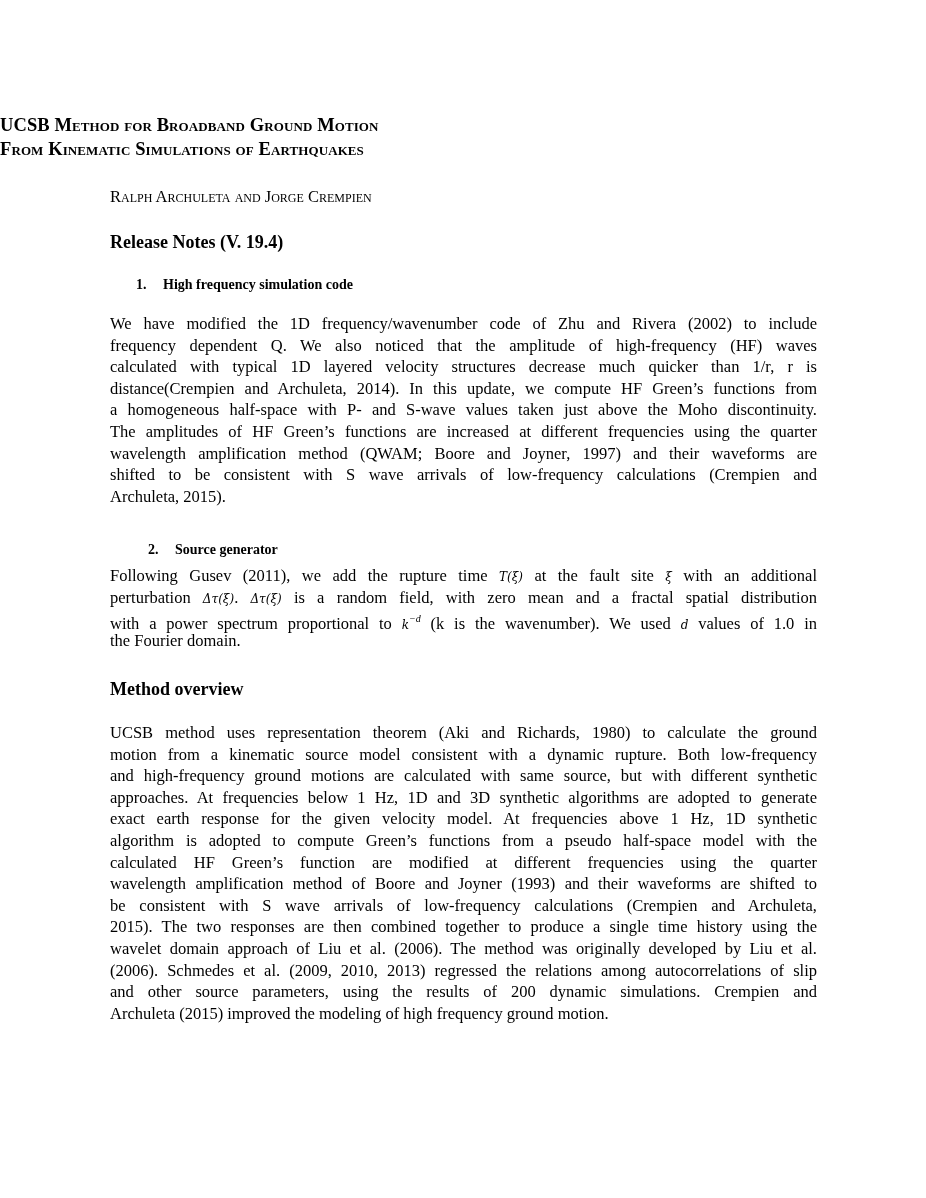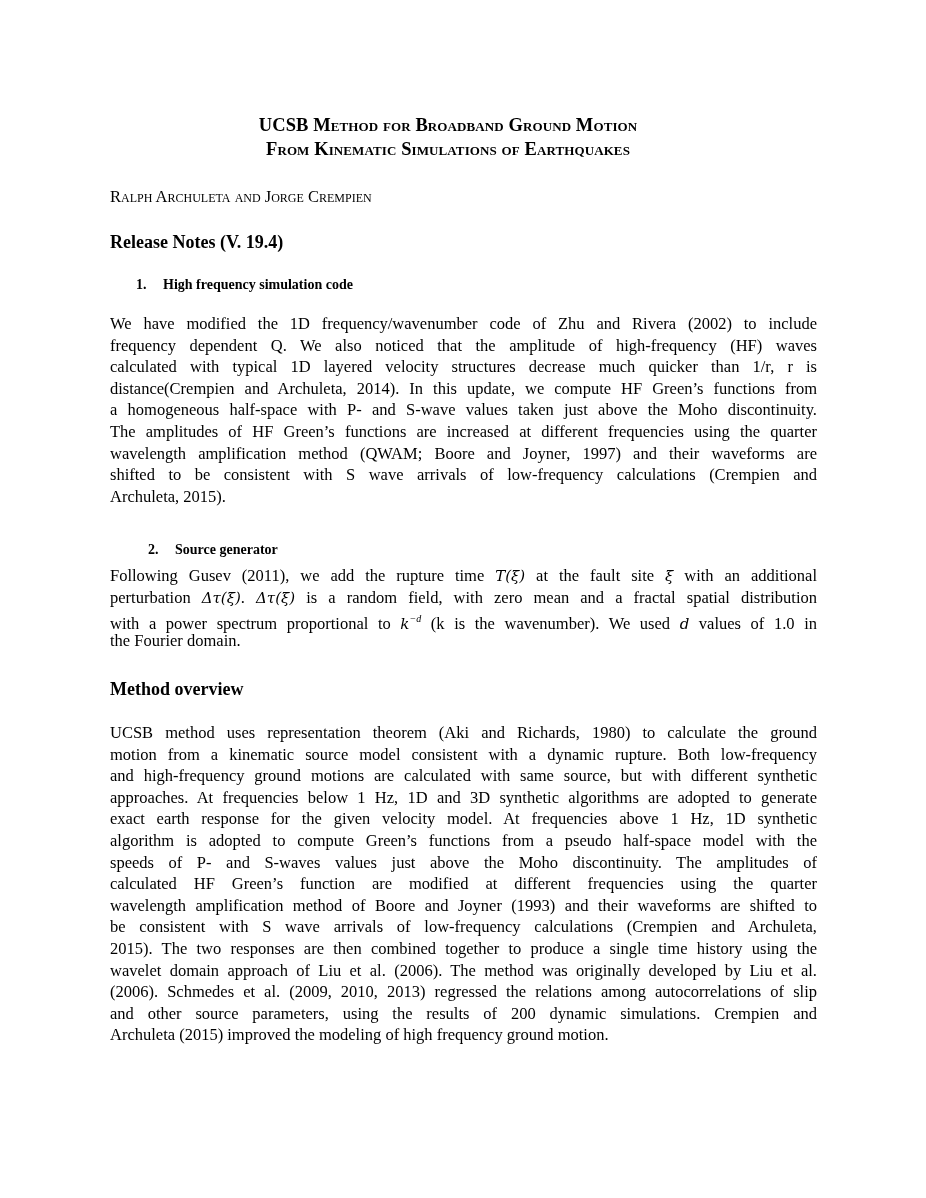--- a/index.html
+++ b/index.html
@@ -19,21 +19,20 @@
       position: absolute;
       left: 0; top: 0;
       width: 926px;
       height: 1198px;
     }
     .title {
       position: absolute;
       left: 0;
       top: 113px;
       width: 896px;
-      text-align: center;
       font-weight: bold;
       font-size: 18.5px;
       line-height: 24px;
       font-variant: small-caps;
       letter-spacing: 0.1px;
     }
     .authors {
       position: absolute;
       left: 110px;
       top: 187px;
@@ -82,21 +81,21 @@
       text-align-last: justify;
       white-space: nowrap;
       height: 21.6px;
     }
     .para .line.last {
       text-align-last: left;
     }
     .math {
       font-style: italic;
       font-family: "DejaVu Serif", "Liberation Serif", serif;
-      font-size: 15px;
+      font-size: 12px;
     }
     .sup {
       font-size: 10px;
       vertical-align: super;
       font-style: italic;
     }
   </style>
 </head>
 <body>
 
@@ -140,21 +139,20 @@
 
   <div class="h-plain" style="top:679px;">Method overview</div>
 
   <div class="para" style="top:722px;">
     <span class="line">UCSB method uses representation theorem (Aki and Richards, 1980) to calculate the ground</span>
     <span class="line">motion from a kinematic source model consistent with a dynamic rupture. Both low-frequency</span>
     <span class="line">and high-frequency ground motions are calculated with same source, but with different synthetic</span>
     <span class="line">approaches. At frequencies below 1 Hz, 1D and 3D synthetic algorithms are adopted to generate</span>
     <span class="line">exact earth response for the given velocity model. At frequencies above 1 Hz, 1D synthetic</span>
     <span class="line">algorithm is adopted to compute Green’s functions from a pseudo half-space model with the</span>
-    <span class="line">speeds of P- and S-waves values just above the Moho discontinuity. The amplitudes of</span>
     <span class="line">calculated HF Green’s function are modified at different frequencies using the quarter</span>
     <span class="line">wavelength amplification method of Boore and Joyner (1993) and their waveforms are shifted to</span>
     <span class="line">be consistent with S wave arrivals of low-frequency calculations (Crempien and Archuleta,</span>
     <span class="line">2015). The two responses are then combined together to produce a single time history using the</span>
     <span class="line">wavelet domain approach of Liu et al. (2006). The method was originally developed by Liu et al.</span>
     <span class="line">(2006). Schmedes et al. (2009, 2010, 2013) regressed the relations among autocorrelations of slip</span>
     <span class="line">and other source parameters, using the results of 200 dynamic simulations. Crempien and</span>
     <span class="line last">Archuleta (2015) improved the modeling of high frequency ground motion.</span>
   </div>
 

